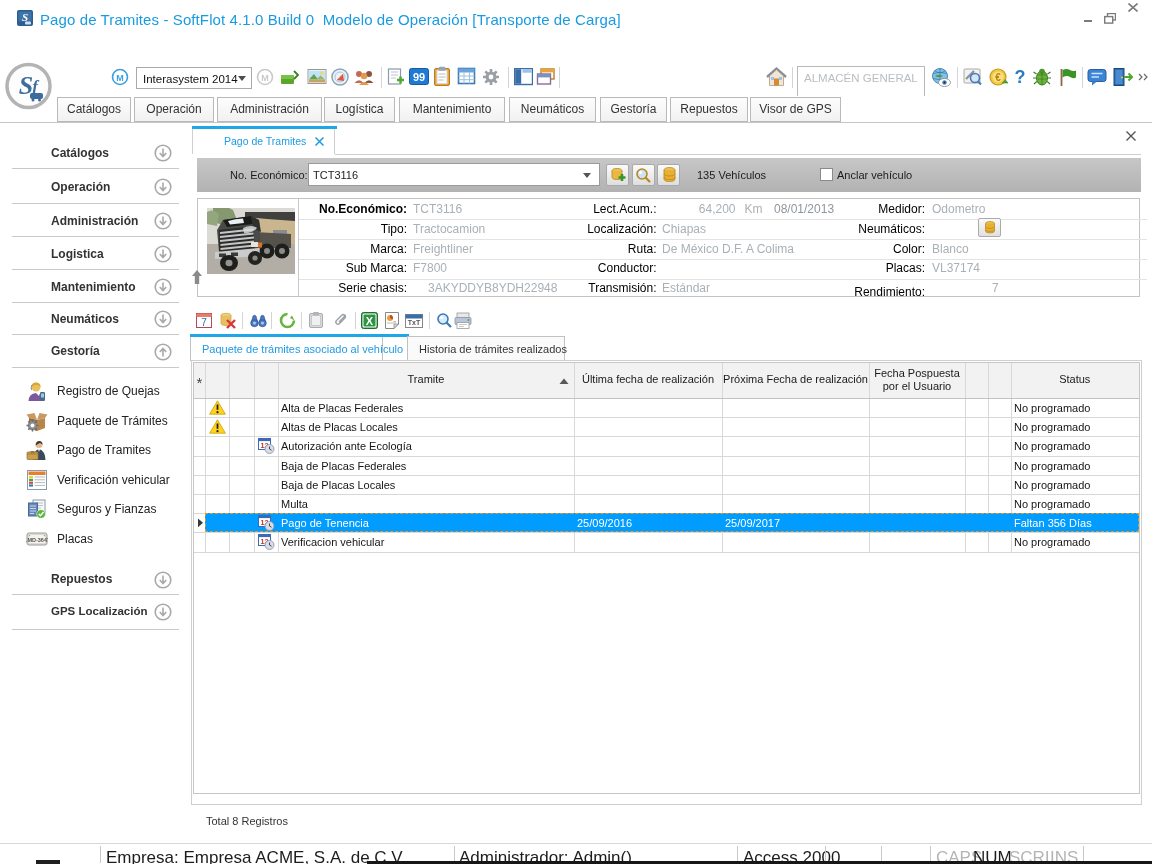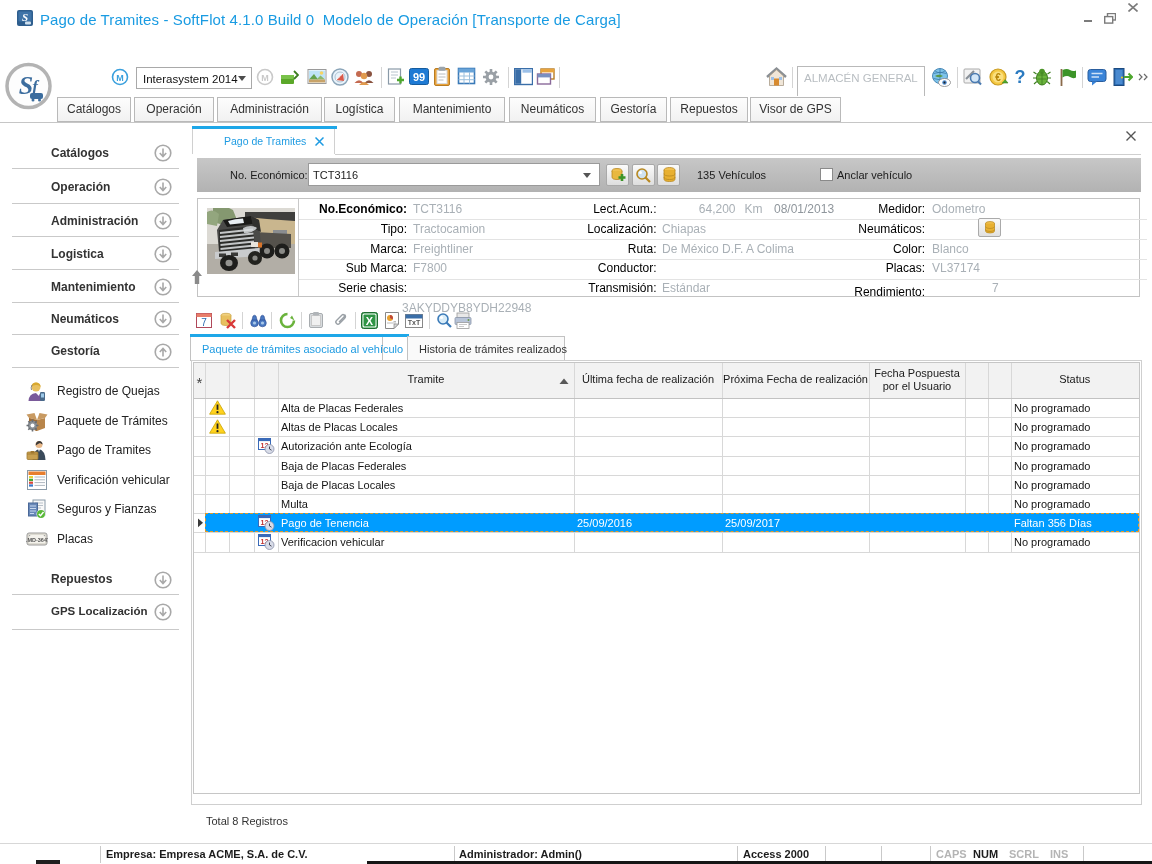--- a/index.html
+++ b/index.html
@@ -485,21 +485,21 @@
     <div class="flabel" style="left:607px;top:42.6px;width:120px;">Color:</div>
     <div class="fval" style="left:734px;top:42.6px;">Blanco</div>
 
     <div class="flabel" style="left:89px;top:62.4px;width:120px;">Sub Marca:</div>
     <div class="fval" style="left:215px;top:62.4px;">F7800</div>
     <div class="flabel" style="left:338.5px;top:62.4px;width:120px;">Conductor:</div>
     <div class="flabel" style="left:607px;top:62.4px;width:120px;">Placas:</div>
     <div class="fval" style="left:734px;top:62.4px;">VL37174</div>
 
     <div class="flabel" style="left:89px;top:82.2px;width:120px;">Serie chasis:</div>
-    <div class="fval" style="left:204px;top:82.2px;margin-top:20px;">3AKYDDYB8YDH22948</div>
+    <div class="fval" style="left:230px;top:82.2px;">3AKYDDYB8YDH22948</div>
     <div class="flabel" style="left:338.5px;top:82.2px;width:120px;">Transmisión:</div>
     <div class="fval" style="left:464px;top:82.2px;">Estándar</div>
     <div class="flabel" style="left:607px;top:86px;width:120px;">Rendimiento:</div>
     <div class="fval" style="left:794px;top:82.2px;">7</div>
   </div>
 
   <svg class="abs" style="left:1px;top:146px;" width="12" height="16">
         <path d="M6 1 L11 7 H8.2 V15 H3.8 V7 H1 Z" fill="#8a8a8a"></path>
       </svg>
 
@@ -664,21 +664,21 @@
           <text x="6.5" y="9.5" font-size="7" font-weight="bold" fill="#c03030" text-anchor="middle">12</text>
           <circle cx="11.5" cy="11" r="4.5" fill="#d8dce8" stroke="#8a90a8" stroke-width="0.8"></circle>
           <path d="M11.5 8.5 V11 L13.5 12.2" stroke="#445" stroke-width="1" fill="none"></path>
         </svg>
     <div class="gtx" style="left:87.5px;top:169.9px;color:#151515;">Verificacion vehicular</div>
     <div class="gtx" style="left:820.5px;top:169.9px;color:#151515;">No programado</div>
   </div>
   <div class="txt" style="left:16px;top:692px;font-size:11px;color:#333;">Total 8 Registros</div>
 </div>
 
-<div class="abs" id="statusbar" style="left:0;top:843px;width:1152px;height:21px;background:#fff;border-top:1px solid #d7d7d7;font-size:11px;color:#1c1c1c;font-weight:bold;">
+<div class="abs" id="statusbar" style="left:0;top:843px;width:1152px;height:21px;background:#fff;border-top:1px solid #d7d7d7;font-size:17px;color:#1c1c1c;">
   <div class="abs" style="left:100px;top:2px;width:1px;height:17px;background:#c9c9c9;"></div>
   <div class="txt" style="left:106px;top:4px;">Empresa: Empresa ACME, S.A. de C.V.</div>
   <div class="abs" style="left:454px;top:2px;width:1px;height:17px;background:#c9c9c9;"></div>
   <div class="txt" style="left:459px;top:4px;">Administrador: Admin()</div>
   <div class="abs" style="left:737px;top:2px;width:1px;height:17px;background:#c9c9c9;"></div>
   <div class="txt" style="left:743px;top:4px;">Access 2000</div>
   <div class="abs" style="left:825px;top:2px;width:1px;height:17px;background:#c9c9c9;"></div>
   <div class="abs" style="left:881px;top:2px;width:1px;height:17px;background:#c9c9c9;"></div>
   <div class="abs" style="left:930px;top:2px;width:1px;height:17px;background:#c9c9c9;"></div>
   <div class="txt" style="left:936px;top:4px;color:#b4b4b4;">CAPS</div>

